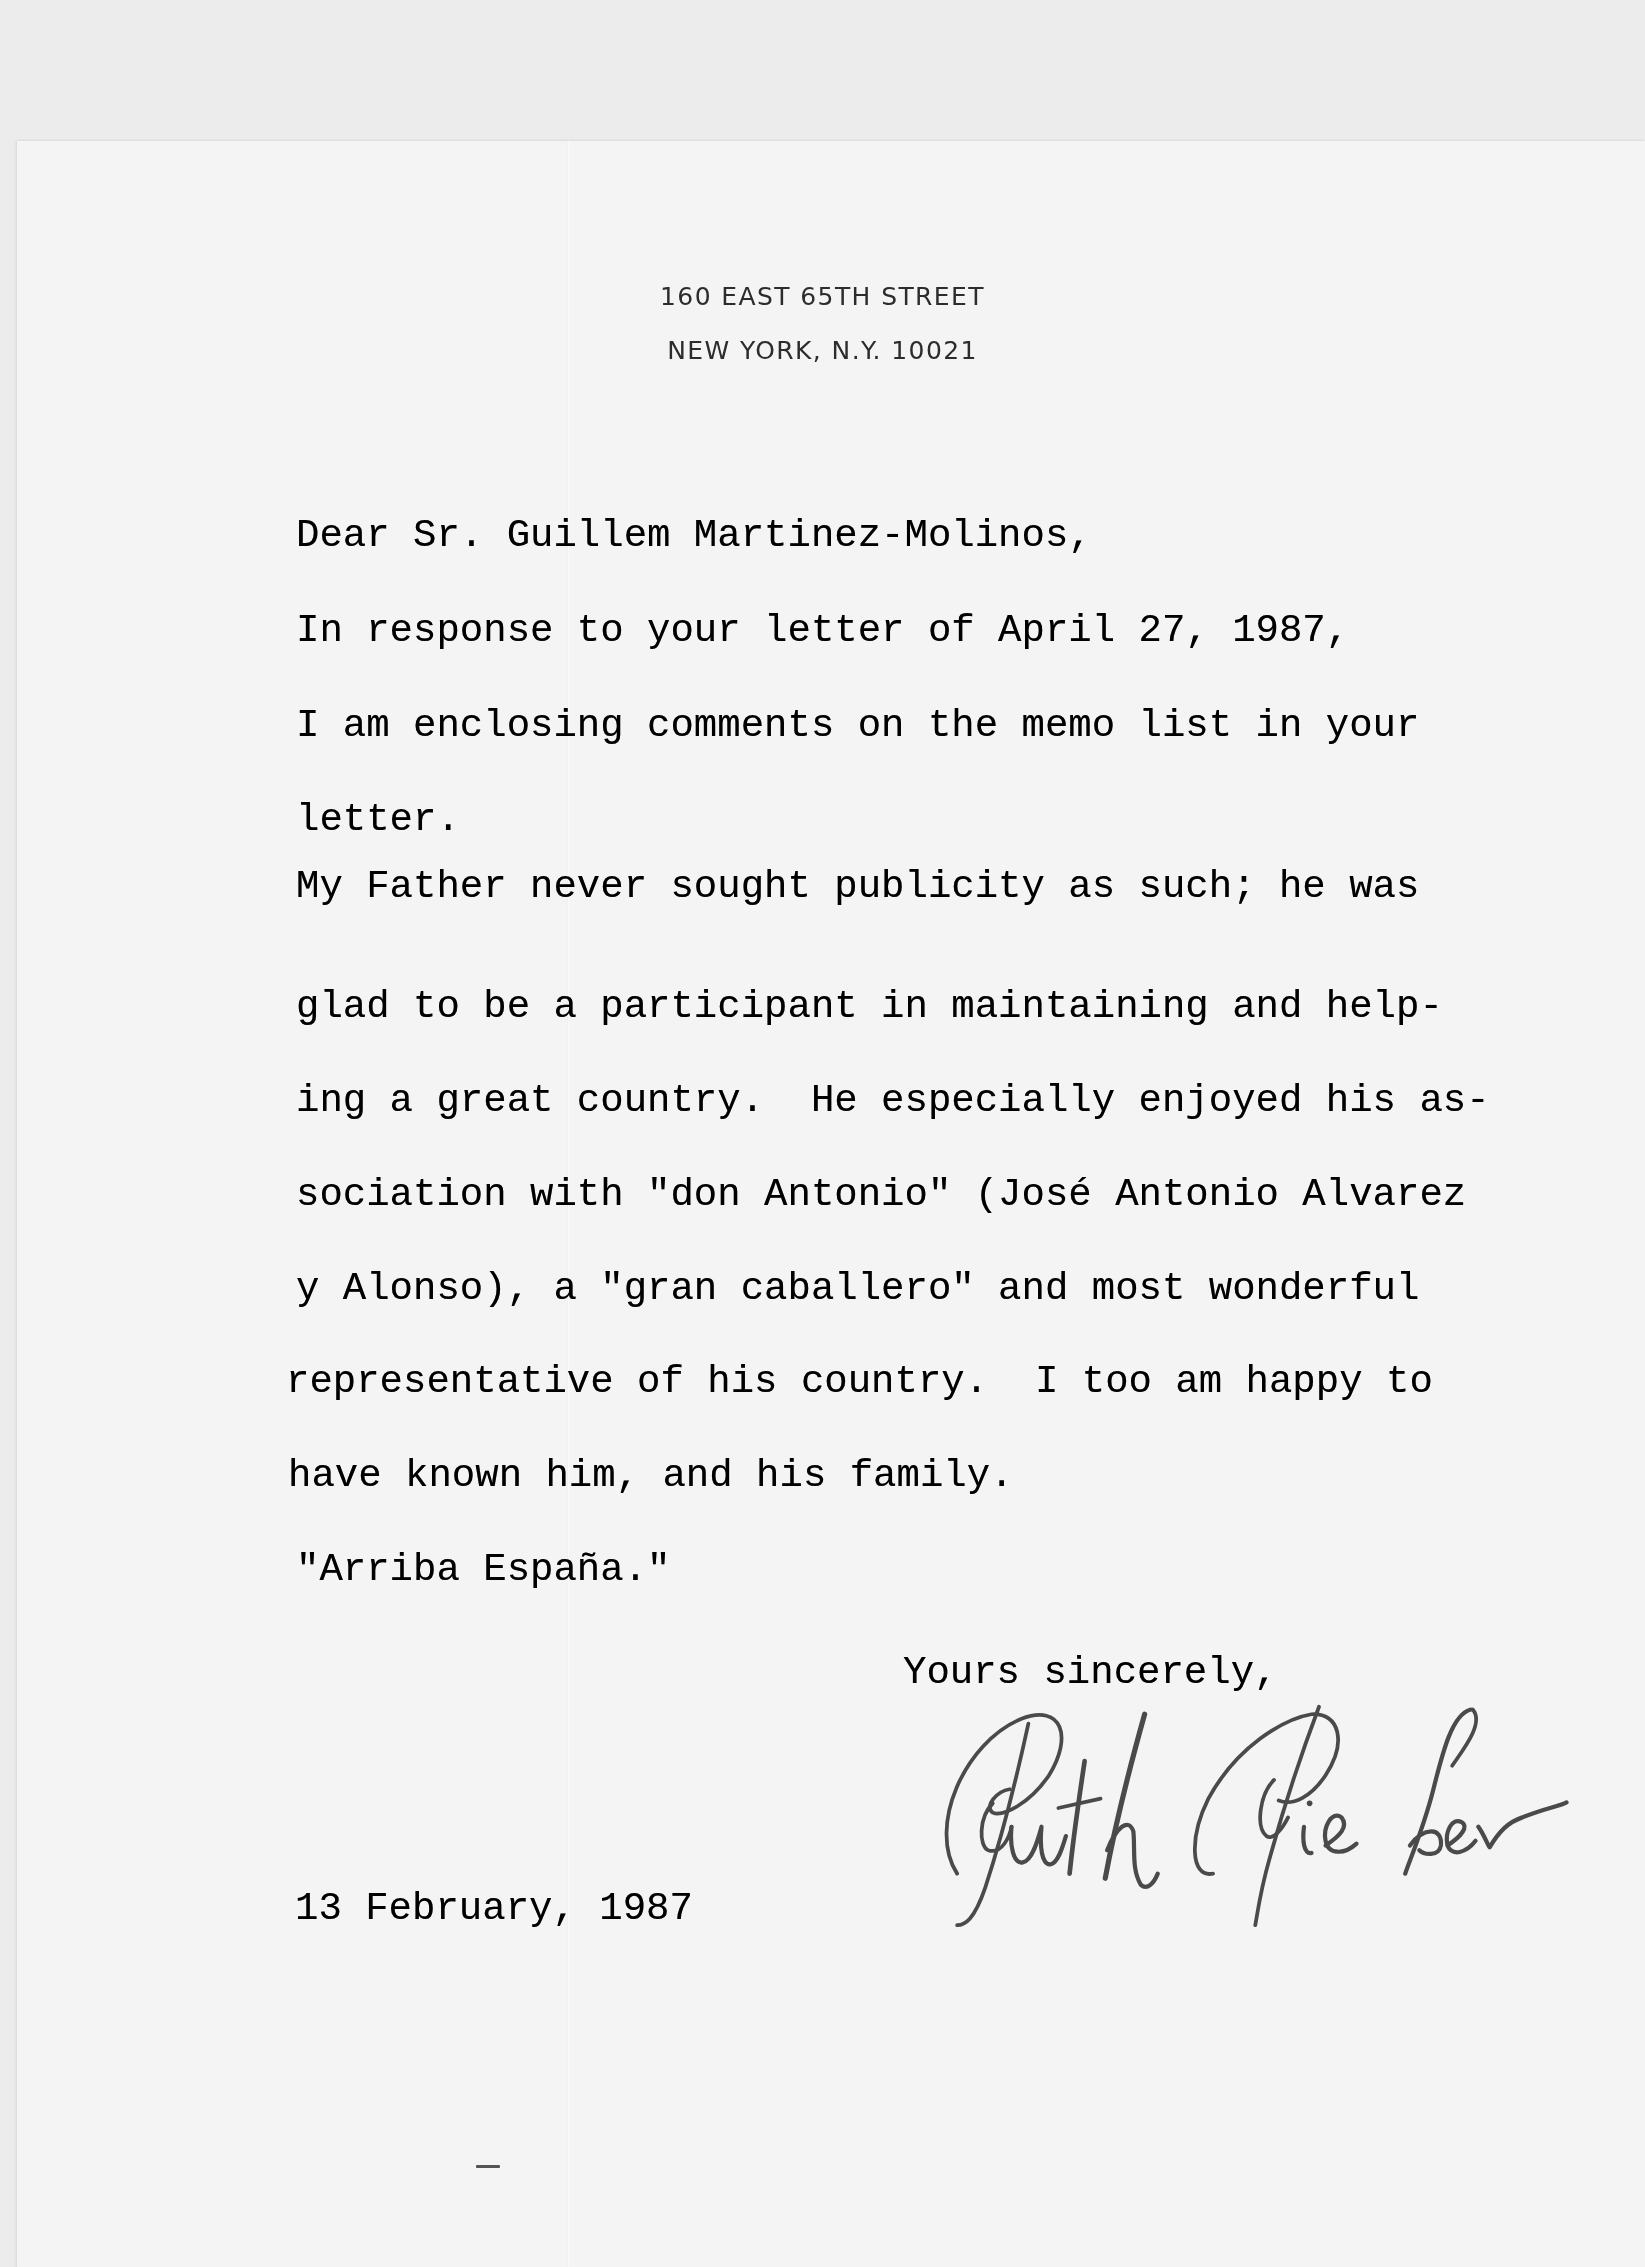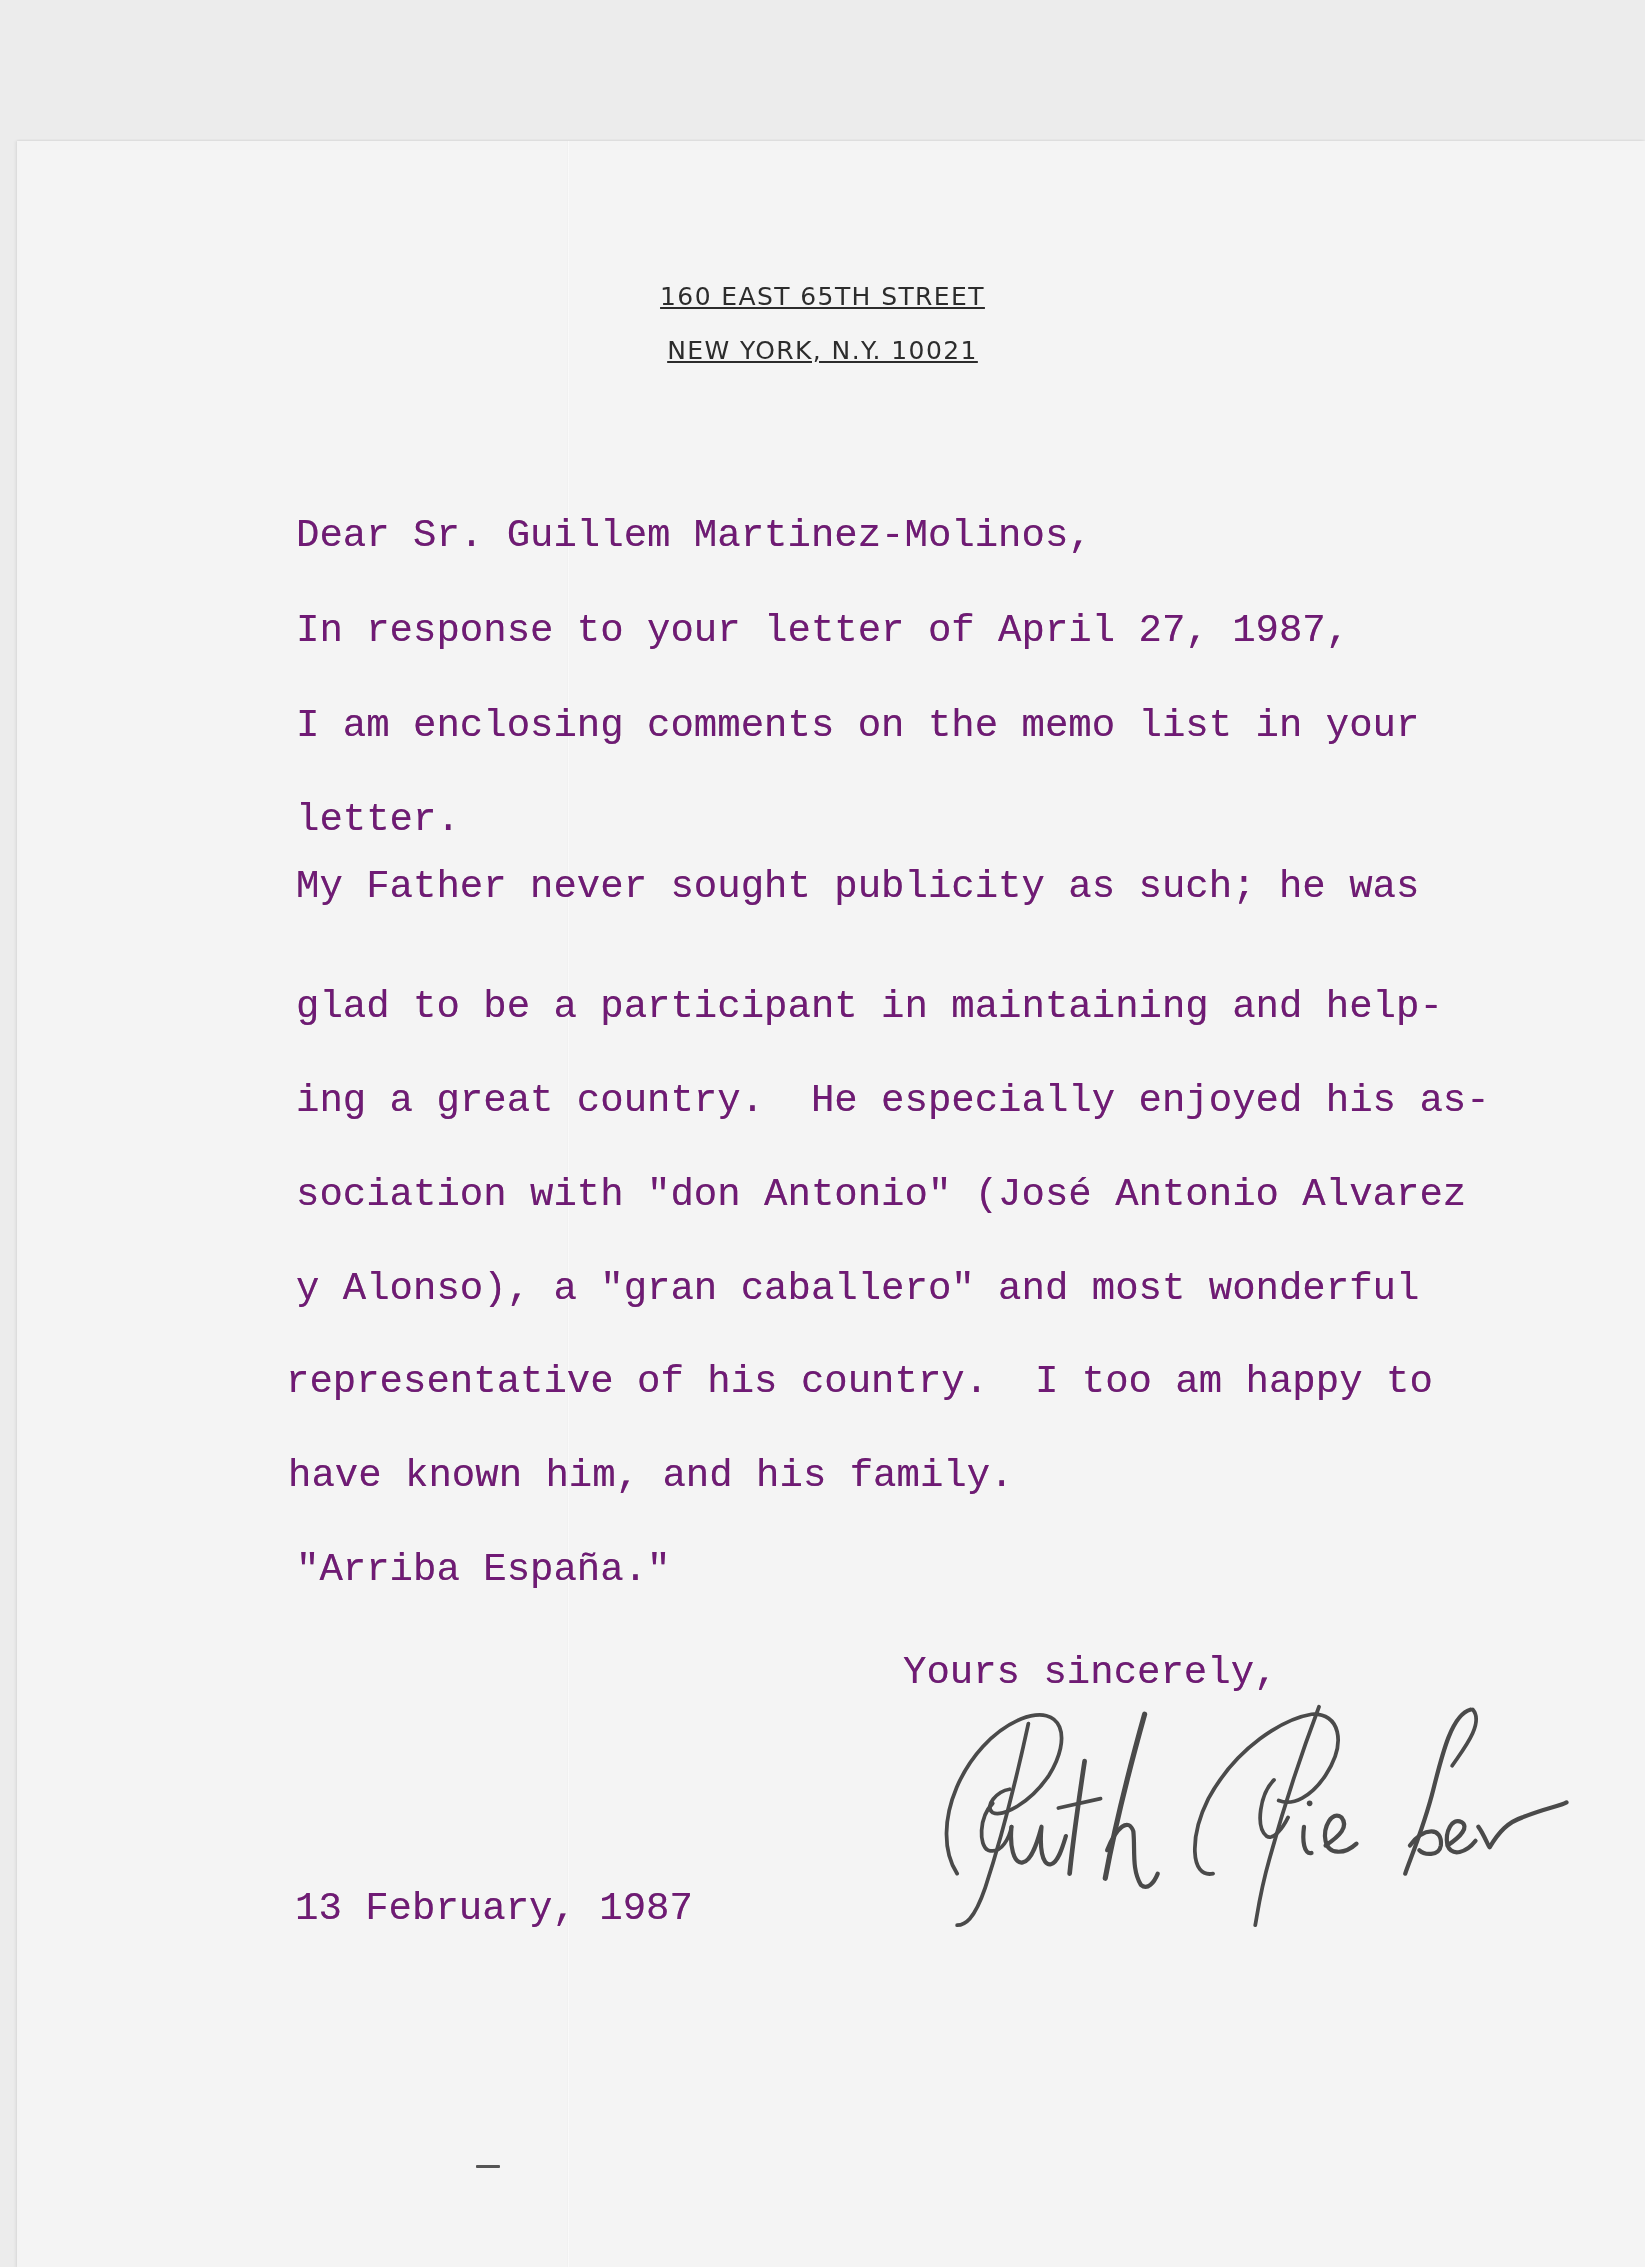--- a/index.html
+++ b/index.html
@@ -16,27 +16,26 @@
     }
     .fold {
       position: absolute; top: 0; bottom: 0; width: 1.9px;
       background: linear-gradient(to right, rgba(0,0,0,0.03), rgba(255,255,255,0.9));
     }
     .letterhead {
       position: absolute; left: 0; width: 1645px; text-align: center;
       font-family: "DejaVu Sans", sans-serif;
       font-size: 25px; color: #2c2c2c; letter-spacing: 1.4px;
       line-height: 1;
-      text-decoration: underline;
     }
     .tw {
       position: absolute;
       font-family: "Liberation Mono", monospace;
       font-size: 39px; line-height: 1;
-      color: #701a75; white-space: pre;
+      color: #000000; white-space: pre;
       text-shadow: 0 0 0.6px rgba(60,60,60,0.6);
     }
     .signature {
       position: absolute; left: 899px; top: 1686px;
       width: 675px; height: 244px;
     }
     .speck { position: absolute; background: #555; border-radius: 0.9px; }
   </style>
 </head>
 <body>

